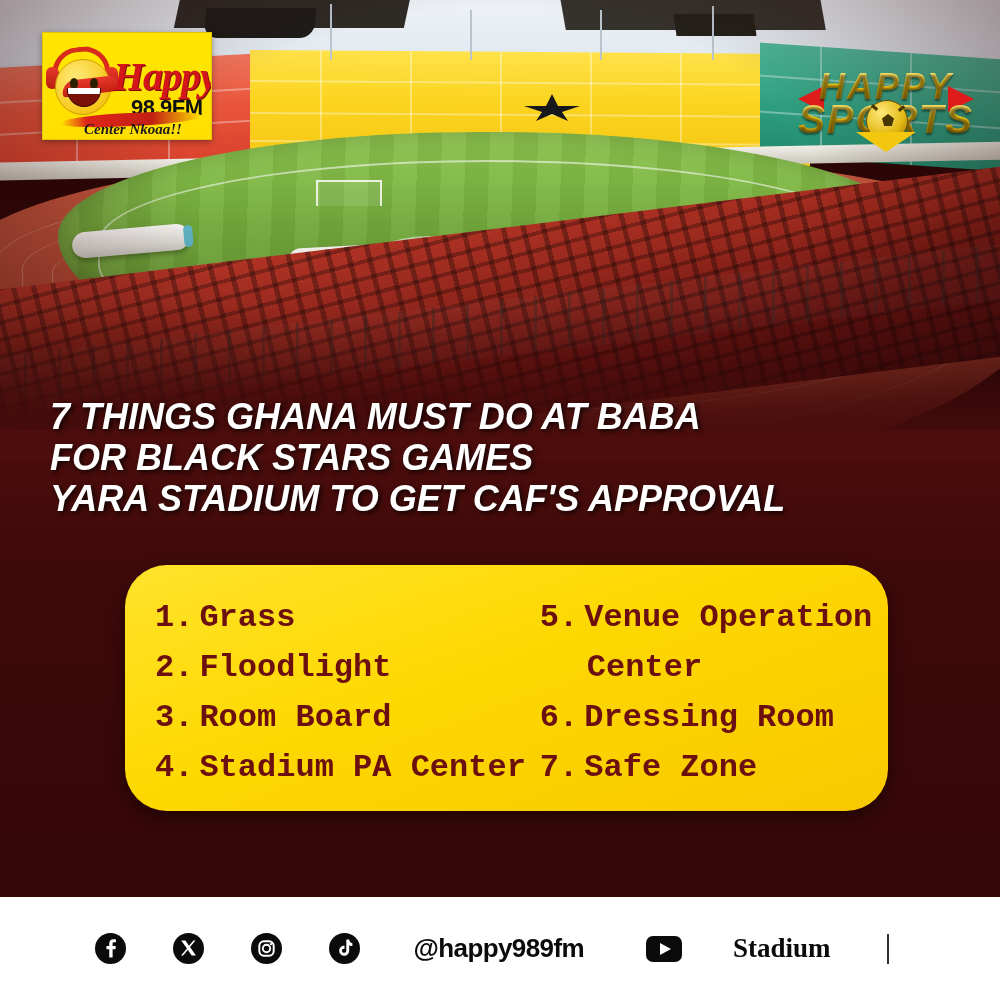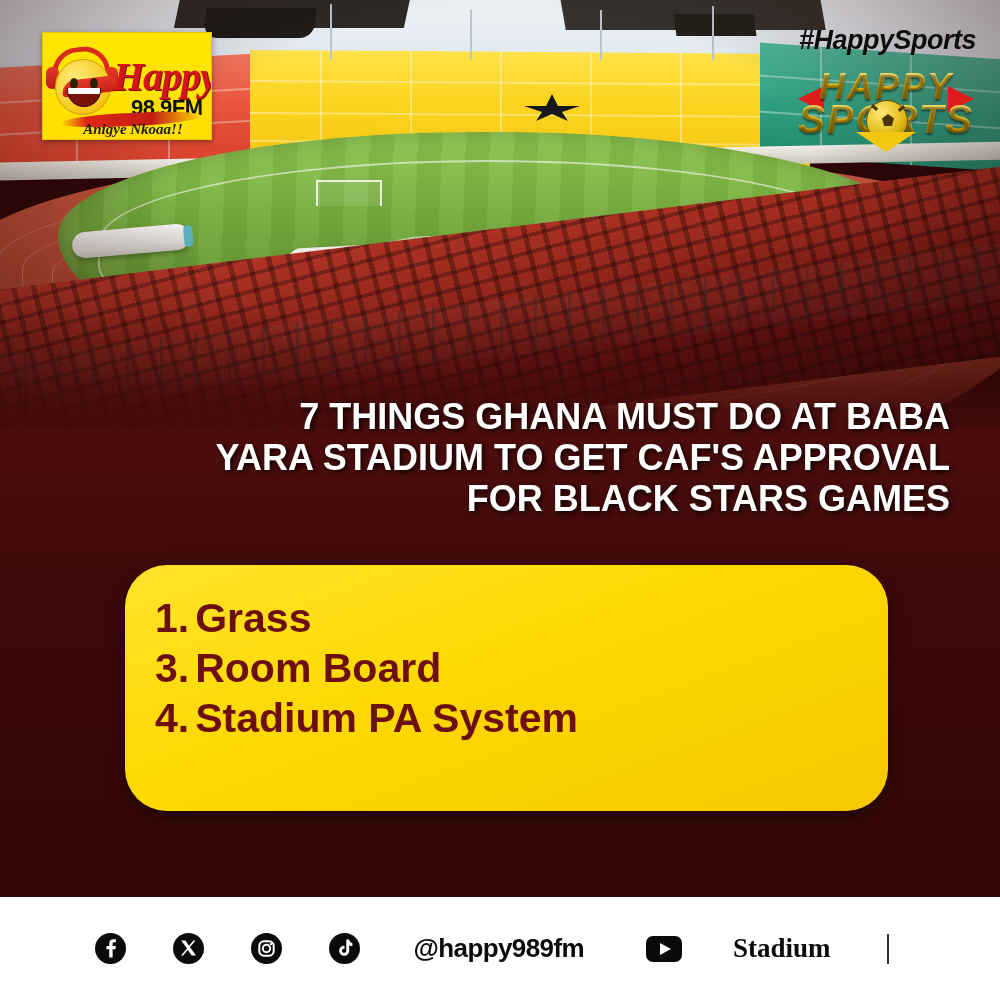--- a/index.html
+++ b/index.html
@@ -245,44 +245,44 @@
   .flag-r{ right:4px; border-top:13px solid transparent; border-bottom:13px solid transparent; border-left:26px solid #e01b1b; }
   .hs-chevron{
     position:absolute; left:62px; top:66px; width:0; height:0;
     border-left:30px solid transparent; border-right:30px solid transparent;
     border-top:20px solid #f2c70d;
   }
 
   
   .headline{
     position:absolute; left:50px; top:396px; width:900px;
-    text-align:right;
+    text-align:left;
     font-family:"Liberation Sans", sans-serif;
-    font-weight:700; 
+    font-weight:700; font-style:italic;
     font-size:36px; line-height:41px;
     color:#ffffff;
     letter-spacing:0px;
     text-shadow:2px 2px 5px rgba(0,0,0,.8);
   }
   .headline div{ white-space:nowrap; }
 
   
   .card{
     position:absolute; left:125px; top:565px; width:763px; height:246px;
     background:linear-gradient(160deg,#ffe32b 0%,#fdd800 45%,#f8c800 100%);
     border-radius:42px;
     box-shadow:0 6px 18px rgba(0,0,0,.45);
     display:flex;
     padding:28px 24px 22px 30px;
   }
   .col{ flex:1; }
   .col.right{ padding-left:14px; }
   .li{
-    font-family:Liberation Sans, sans-serif;
-    font-weight:700; font-size:41px; line-height:50px;
+    font-family:Liberation Mono, monospace;
+    font-weight:700; font-size:32px; line-height:50px;
     color:#6b0f0f;
     white-space:nowrap;
   }
   .li .num{ margin-right:6px; }
   .li.indent{ padding-left:47px; }
 
   
   .footer{
     position:absolute; left:0; top:897px; width:1000px; height:103px;
     background:#ffffff;
@@ -403,58 +403,74 @@
       <div class="headband"></div>
       <div class="sm-eye" style="left:14px;top:18px;"></div>
       <div class="sm-eye" style="left:34px;top:18px;"></div>
       <div class="sm-mouth">
         <div class="sm-teeth"></div>
       </div>
     </div>
     <div class="logo-happy">Happy</div>
     <div class="logo-freq">98.9FM</div>
     <div class="swoosh"></div>
-    <div class="logo-tag">Anigye Nkoaa!!</div>
+    <div class="logo-tag">Center Nkoaa!!</div>
   </div>
 
-  <div class="hashtag">#HappySports</div>
 
   <div class="hs-logo">
     <div class="flag-l"></div>
     <div class="flag-r"></div>
     <div class="hs-word hs-happy">HAPPY</div>
     <div class="hs-word hs-sports">SPORTS</div>
     <div class="hs-ball">
       <span style="left:15px;top:13px;width:12px;height:12px;clip-path:polygon(50% 0,100% 38%,82% 100%,18% 100%,0 38%);"></span>
       <span style="left:4px;top:5px;width:7px;height:3px;transform:rotate(40deg);"></span>
       <span style="left:31px;top:6px;width:7px;height:3px;transform:rotate(-40deg);"></span>
       <span style="left:17px;top:33px;width:8px;height:3px;"></span>
     </div>
     <div class="hs-chevron"></div>
   </div>
 
   <div class="headline">
     <div>7 THINGS GHANA MUST DO AT BABA</div>
+    <div>FOR BLACK STARS GAMES</div>
     <div>YARA STADIUM TO GET CAF'S APPROVAL</div>
-    <div>FOR BLACK STARS GAMES</div>
   </div>
 
   <div class="card">
     <div class="col">
       <div class="li">
         <span class="num">1.</span><span>Grass</span>
       </div>
       <div class="li">
+        <span class="num">2.</span><span>Floodlight</span>
+      </div>
+      <div class="li">
         <span class="num">3.</span><span>Room Board</span>
       </div>
       <div class="li">
-        <span class="num">4.</span><span>Stadium PA System</span>
-      </div>
-    </div>
-
+        <span class="num">4.</span><span>Stadium PA Center</span>
+      </div>
+    </div>
+
+    <div class="col right">
+      <div class="li">
+        <span class="num">5.</span><span>Venue Operation</span>
+      </div>
+      <div class="li indent">
+        <span>Center</span>
+      </div>
+      <div class="li">
+        <span class="num">6.</span><span>Dressing Room</span>
+      </div>
+      <div class="li">
+        <span class="num">7.</span><span>Safe Zone</span>
+      </div>
+    </div>
   </div>
 
   <div class="footer">
     <div class="f-row">
 
       <div class="sicon">
         <svg viewBox="0 0 31 31" width="31" height="31">
           <path d="M17.6 24.5V16.2h2.8l.42-3.25h-3.22v-2.07c0-.94.26-1.58 1.61-1.58h1.72V6.4c-.3-.04-1.32-.13-2.5-.13-2.48 0-4.18 1.51-4.18 4.29v2.39h-2.8v3.25h2.8v8.3z" fill="#fff"></path>
         </svg>
       </div>

